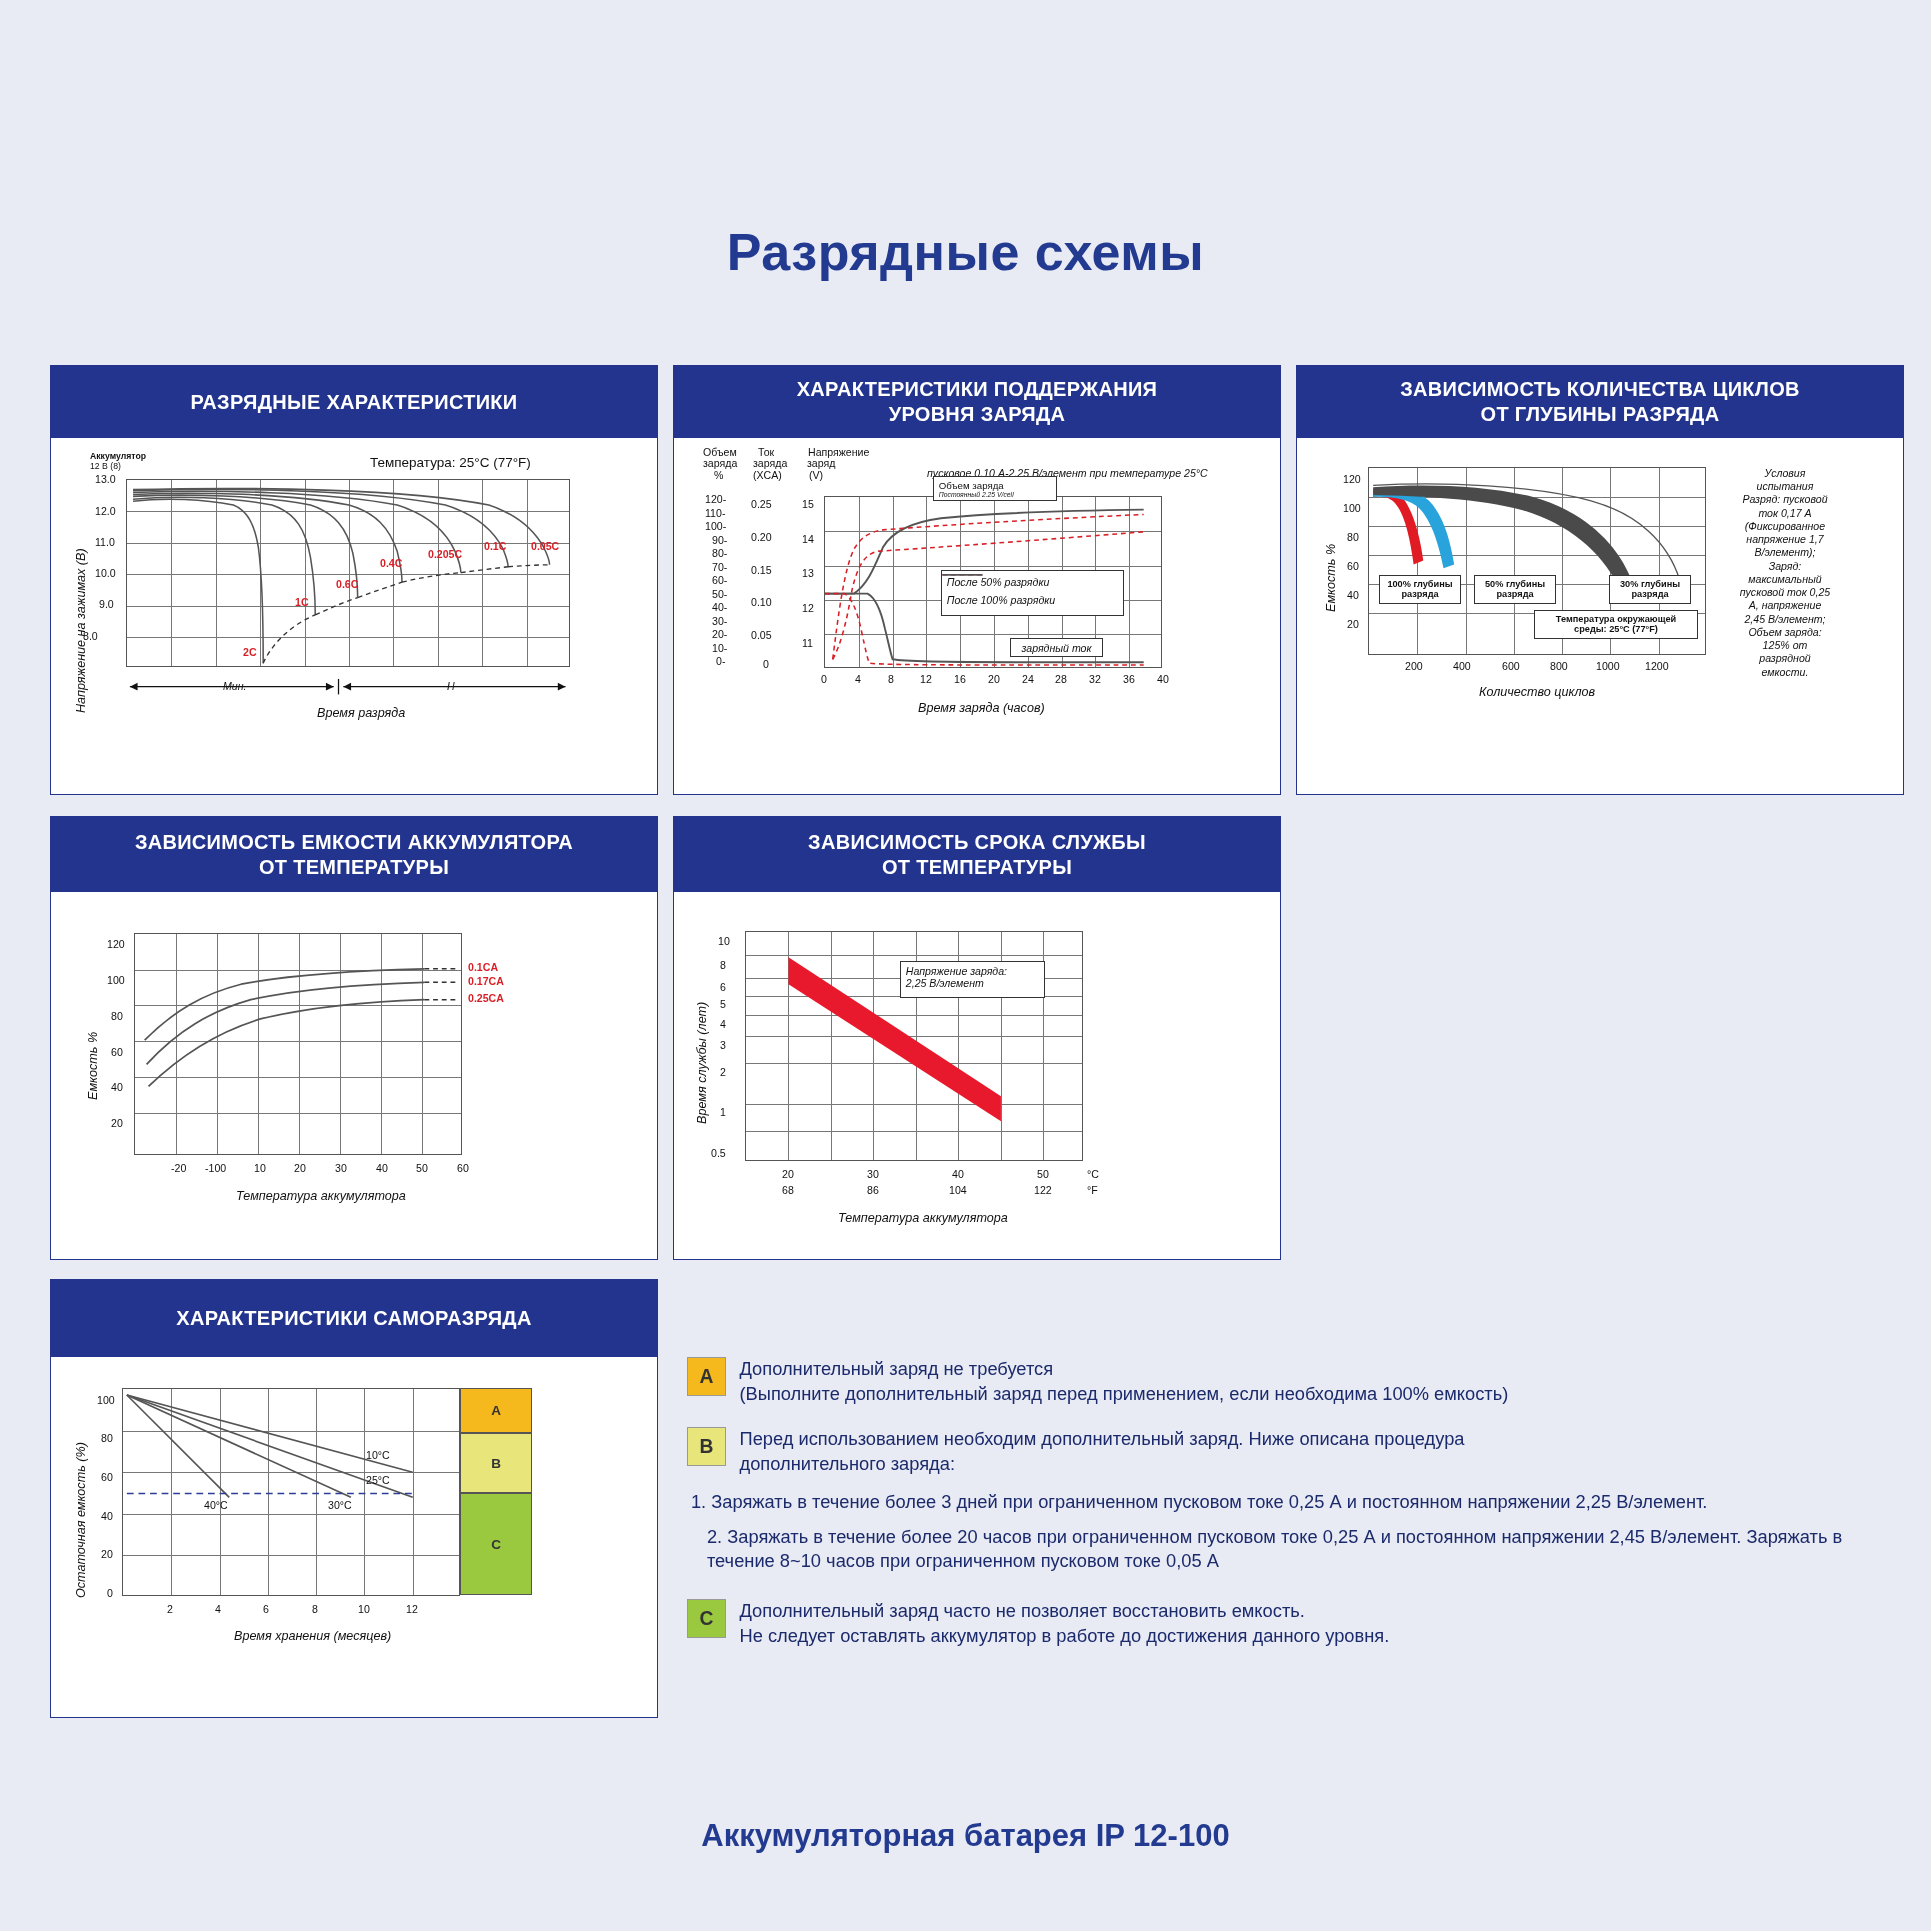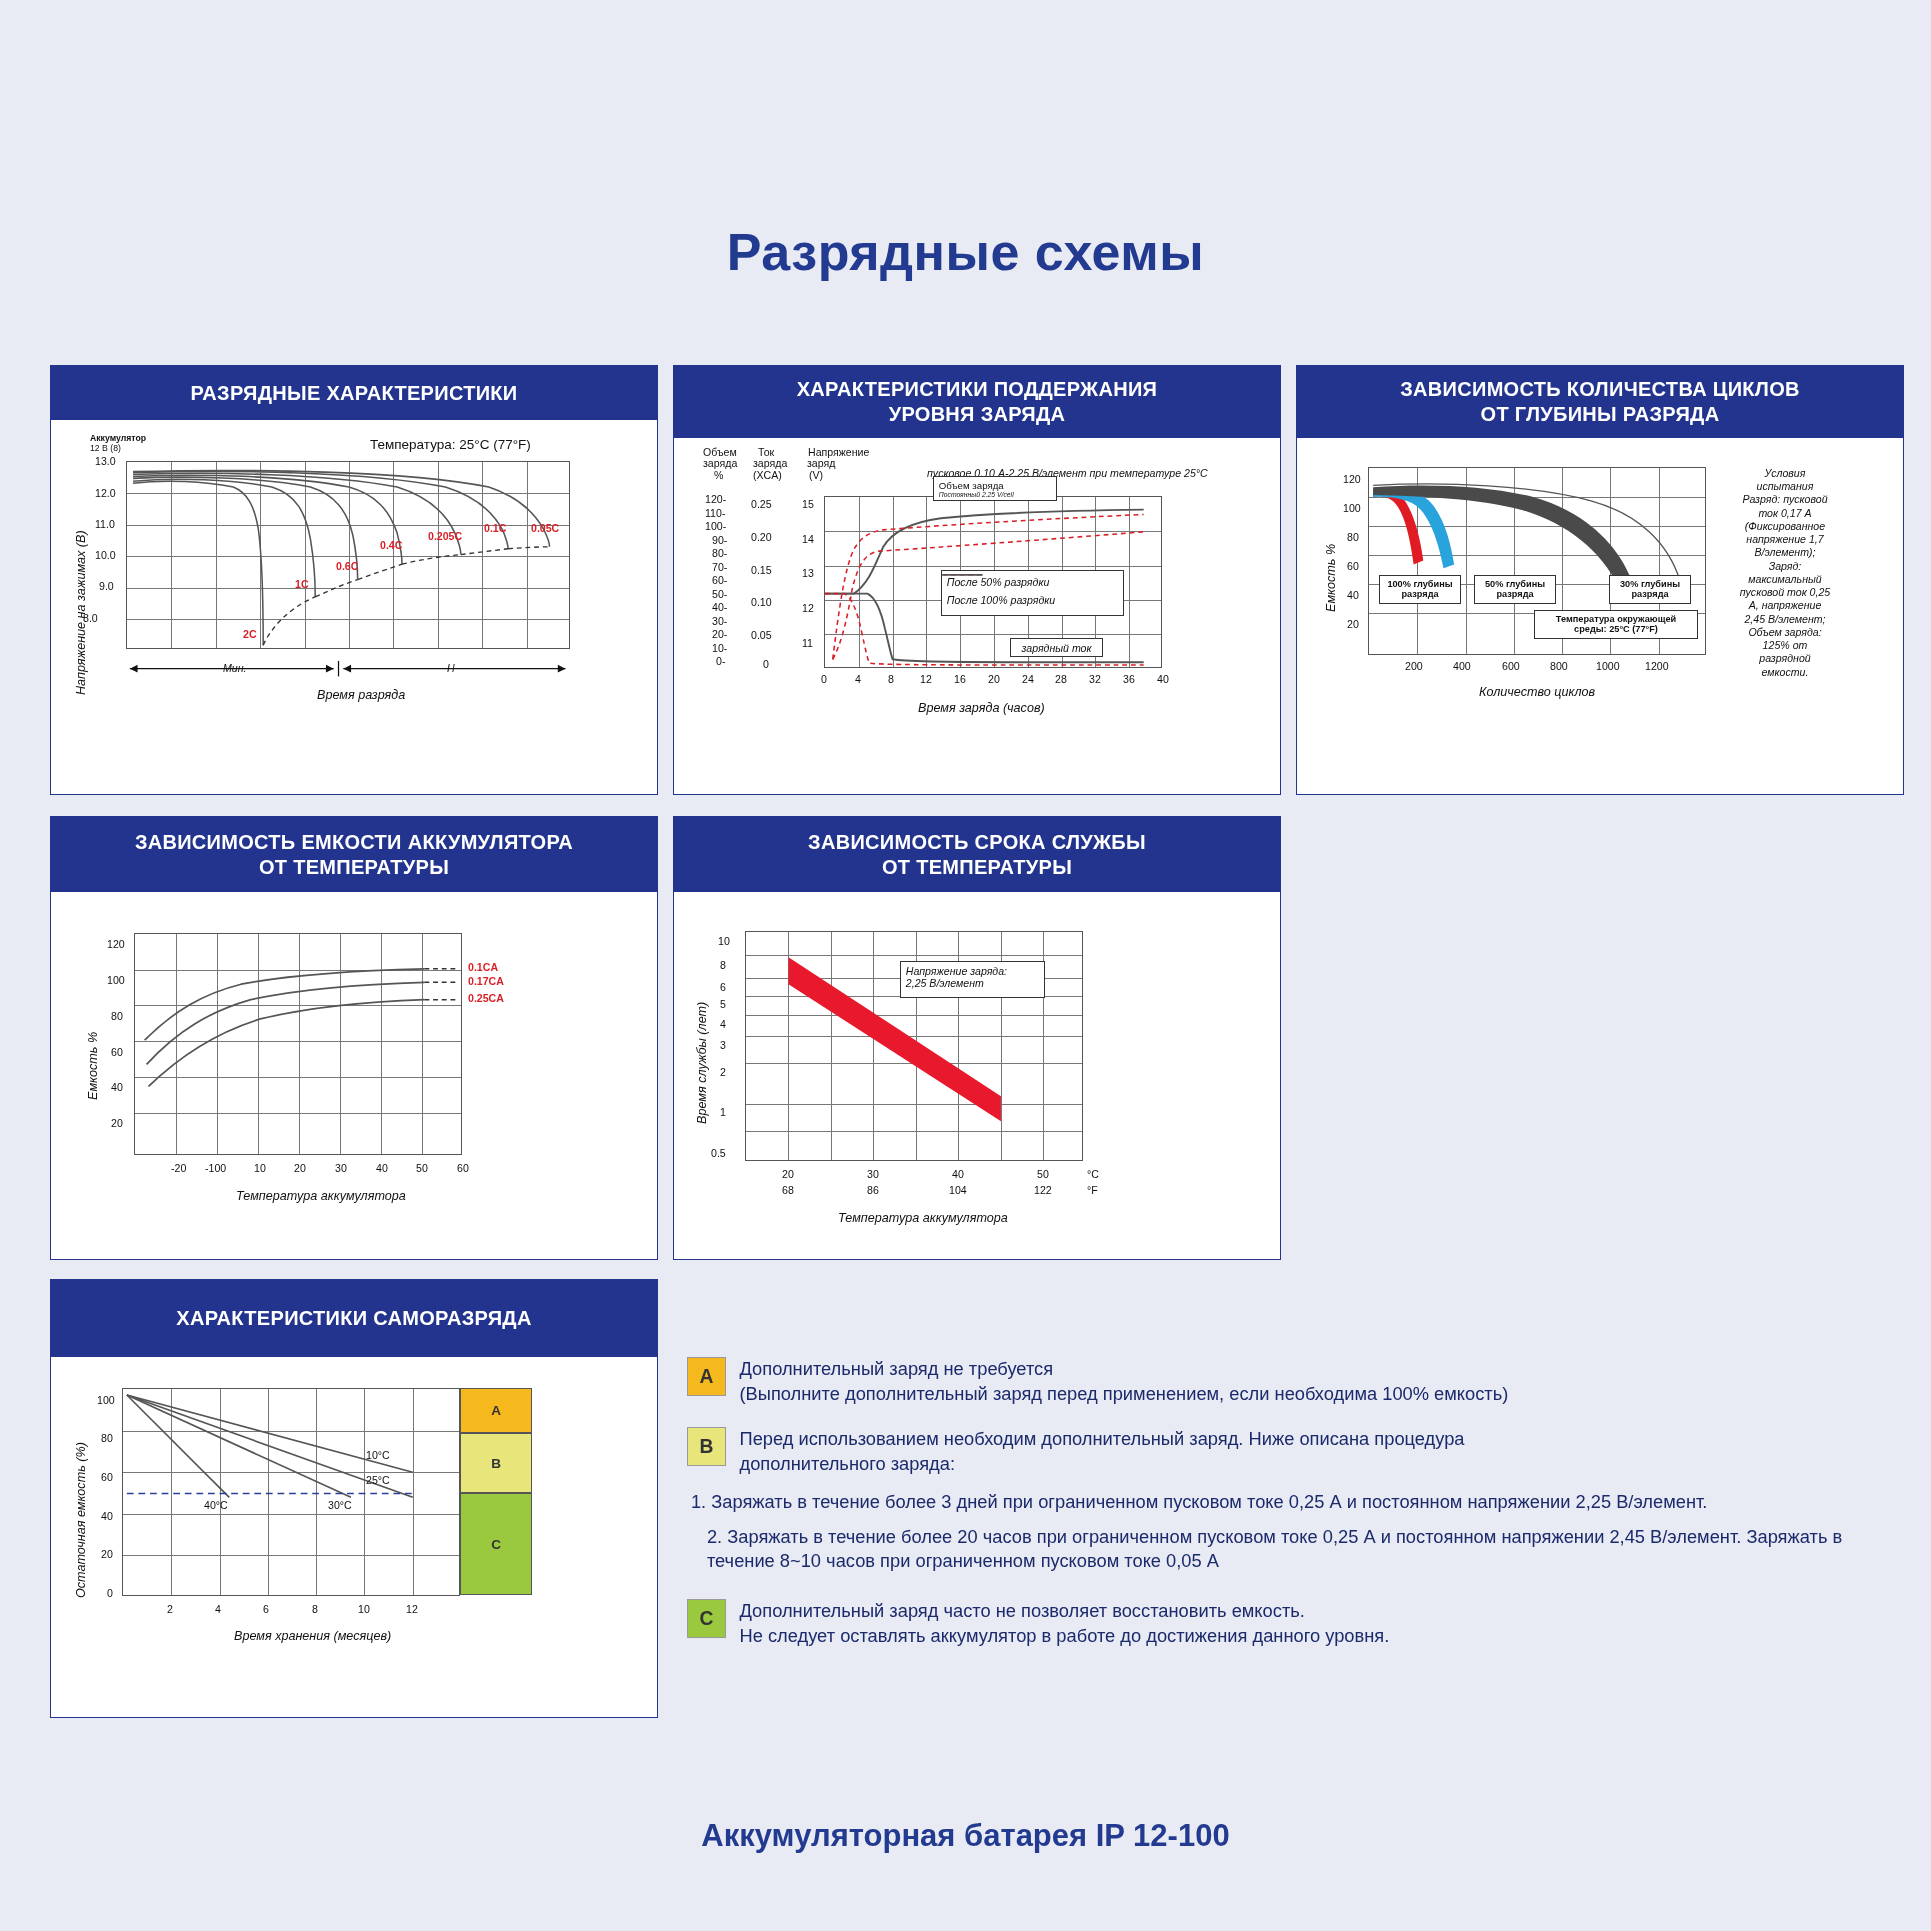--- a/index.html
+++ b/index.html
@@ -52,21 +52,21 @@
   }
   .foot b{font-weight:700;}
   .cond-text{position:absolute;font-size:10.6px;color:#111;line-height:1.25;font-style:italic;}
 </style>
 </head>
 <body>
 
 <div class="page-title">Разрядные схемы</div>
 
 <div class="panel" style="left:50px;top:365px;width:608px;height:430px;">
-  <div class="panel-head" style="height:54px;">РАЗРЯДНЫЕ ХАРАКТЕРИСТИКИ</div>
+  <div class="panel-head" style="height:72px;">РАЗРЯДНЫЕ ХАРАКТЕРИСТИКИ</div>
   <div class="panel-body" style="height:355px;">
     <div class="lbl" style="left:39px;top:12.6px;font-size:8.7px;font-weight:700;">Аккумулятор</div>
     <div class="lbl" style="left:39px;top:23px;font-size:8.7px;">12 В (8)</div>
     <div class="lbl" style="left:319px;top:17.4px;font-size:13.5px;">Температура: 25°C (77°F)</div>
 
     <div class="axis-title-v" style="left:23px;top:275px;">Напряжение на зажимах (В)</div>
 
     <div class="plot" style="left:75px;top:41px;width:444px;height:188px;">
       <div class="gl glh" style="top:31px;"></div>
       <div class="gl glh" style="top:63px;"></div>

